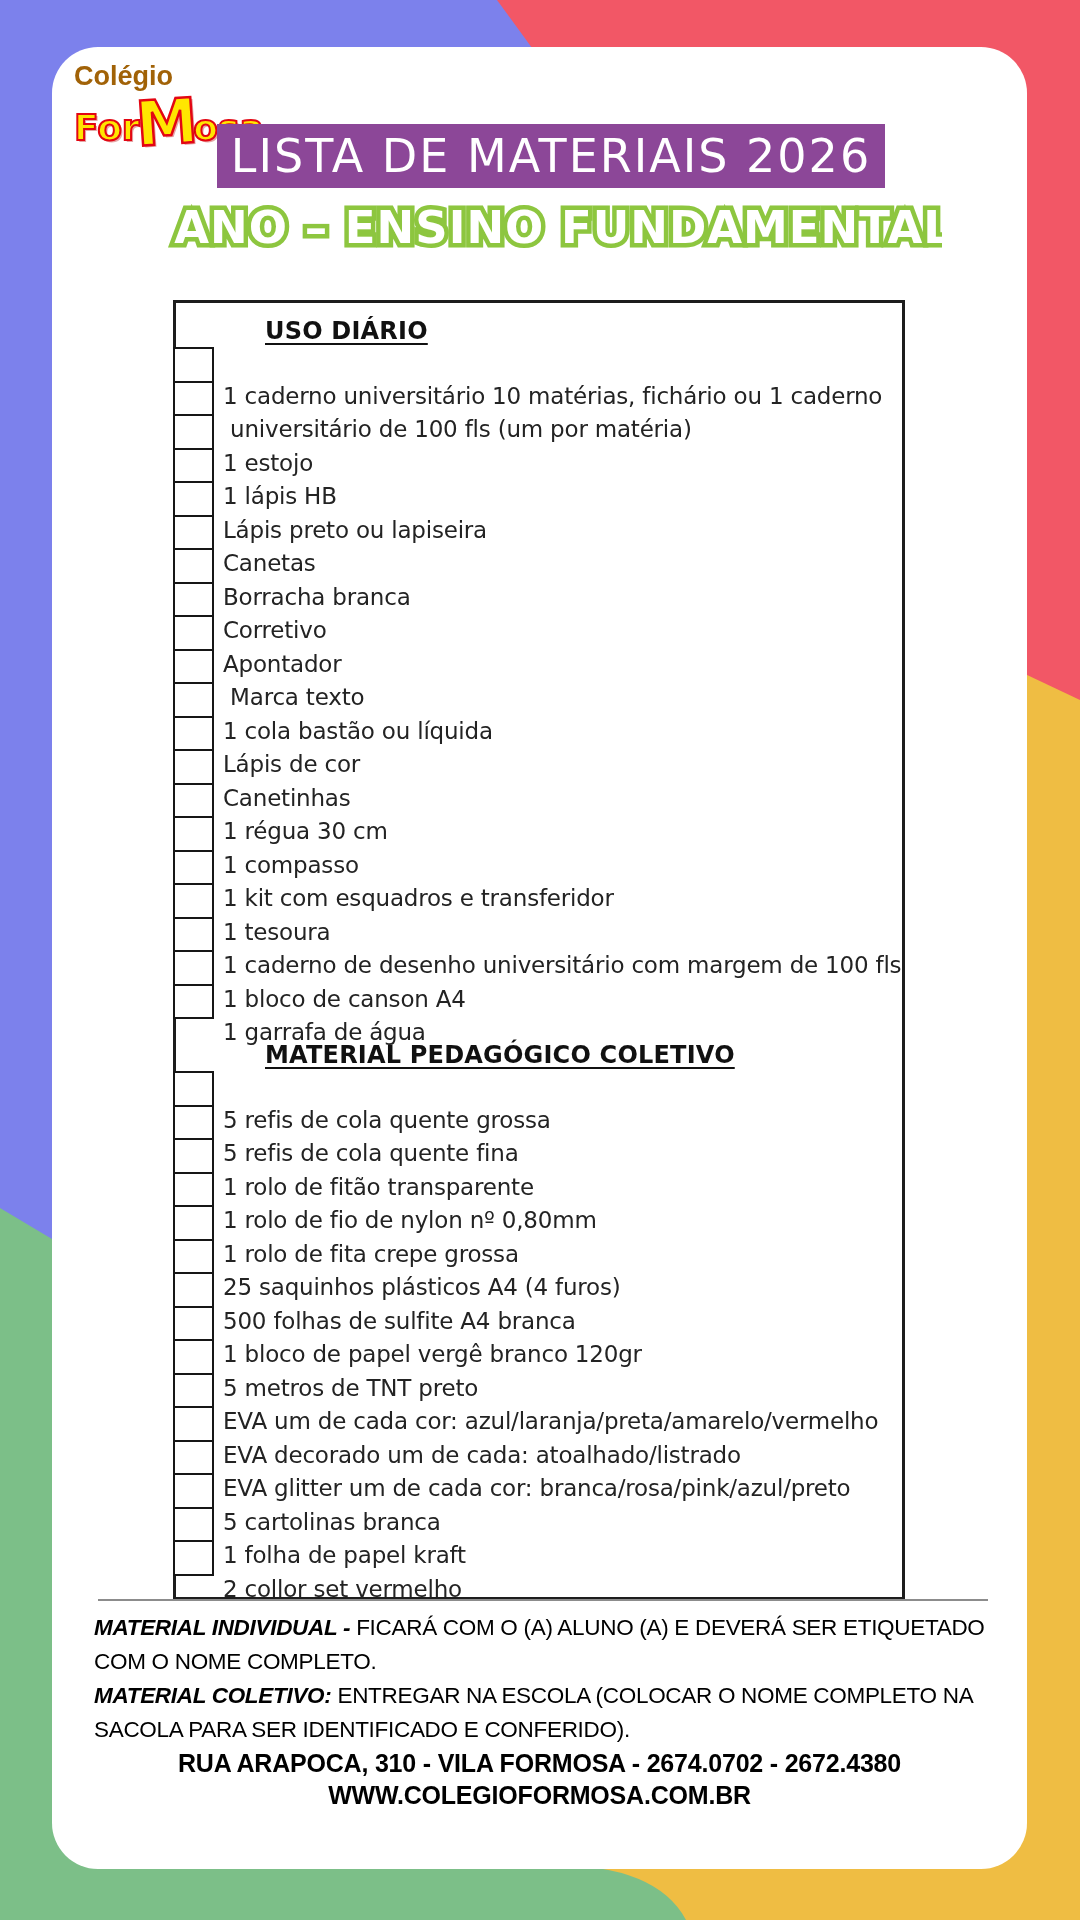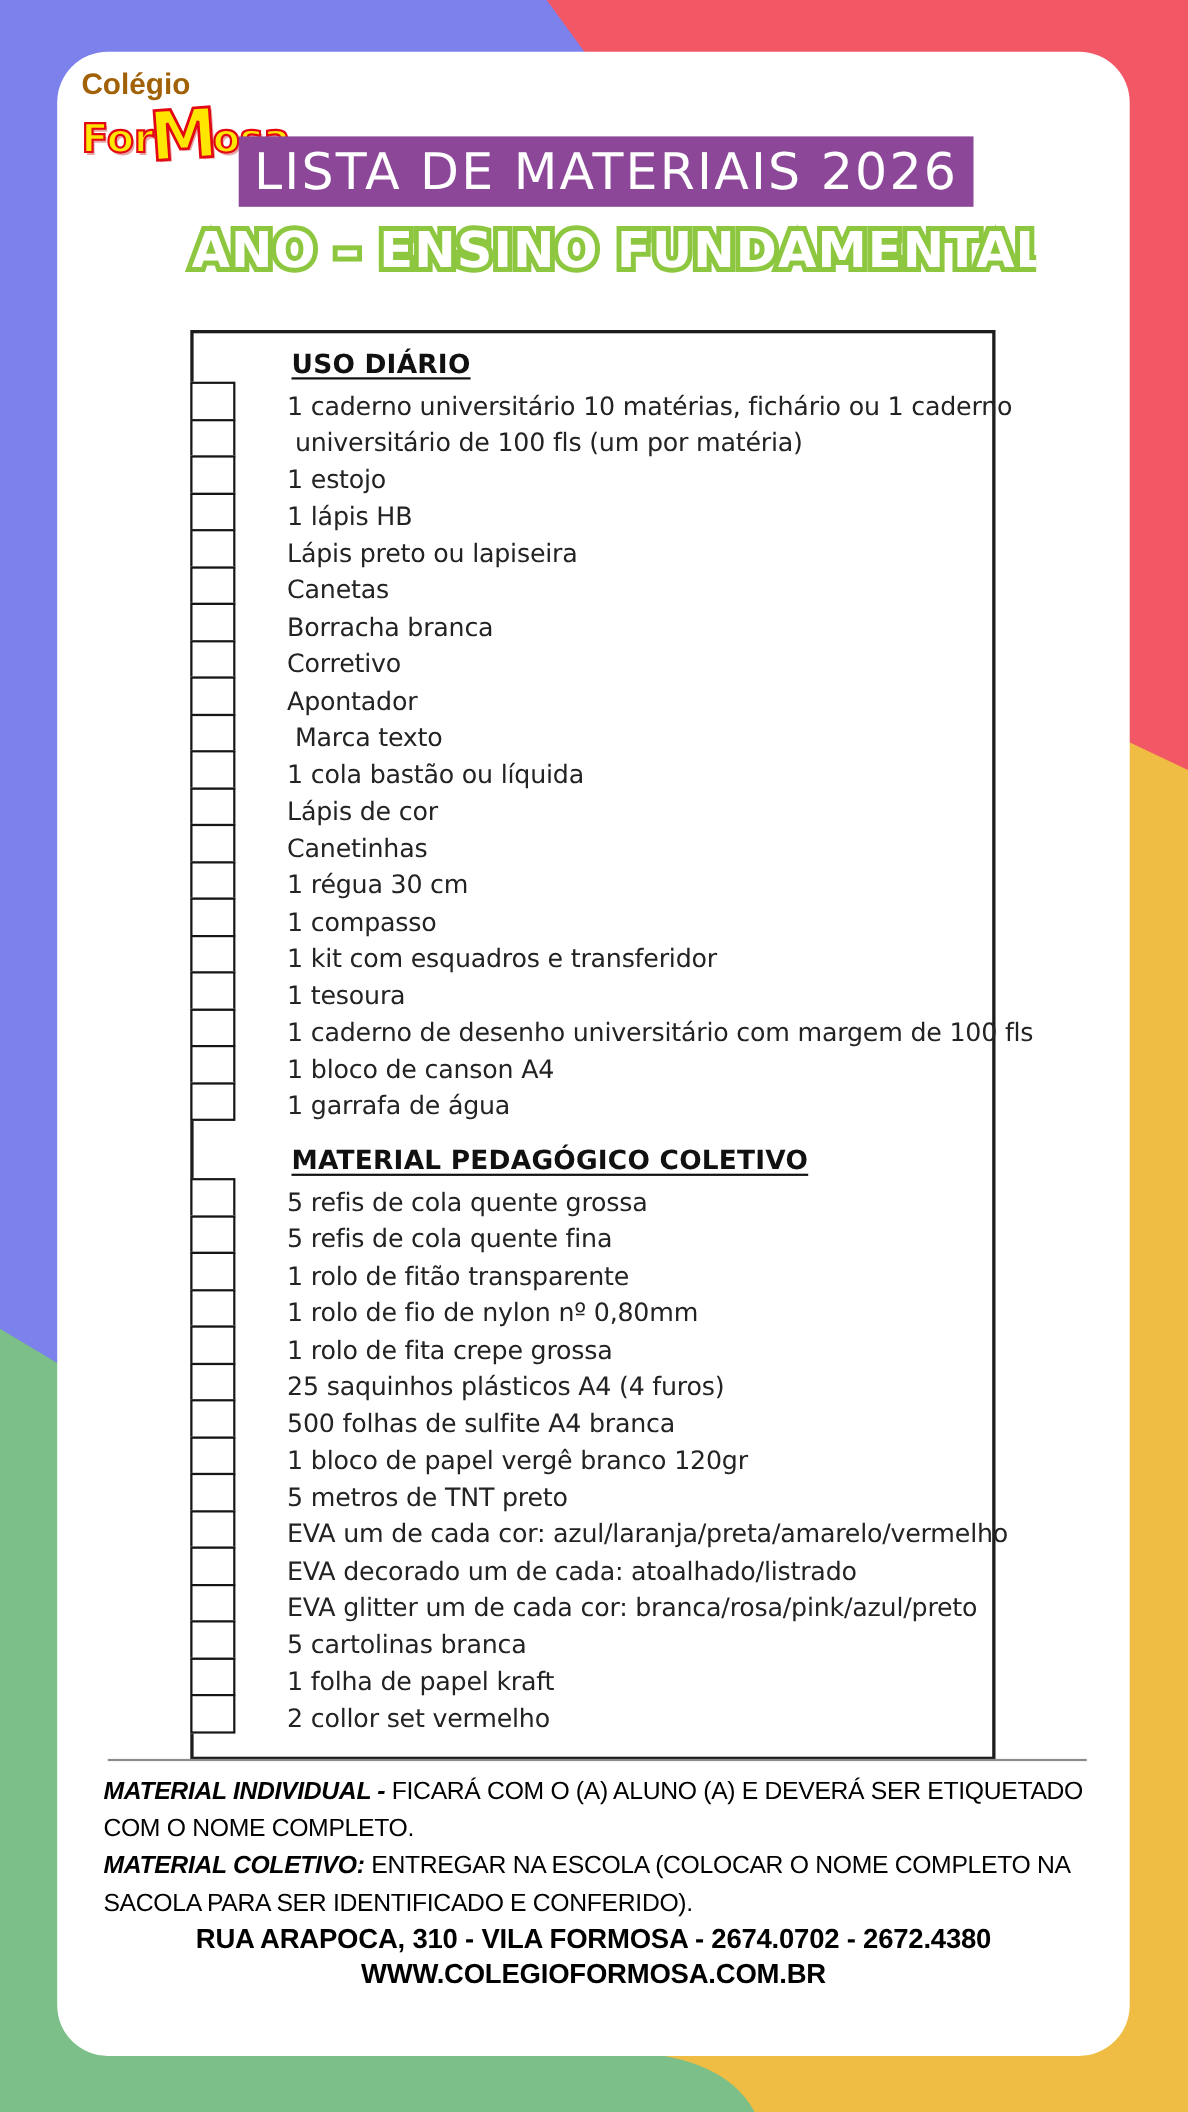--- a/index.html
+++ b/index.html
@@ -49,21 +49,21 @@
     position:absolute;left:121px;top:229px;width:732px;height:1300px;
     border:3px solid #1d1d1d;box-sizing:border-box;padding-top:10px;margin-top:24px;
   }
   .section{position:relative;}
   .section + .section{margin-top:18px;}
   .section-title{
     margin-left:89px;height:36px;font-weight:bold;font-size:24px;color:#111;
     text-decoration:underline;text-decoration-thickness:2px;text-underline-offset:4px;
     display:flex;align-items:center;letter-spacing:0.2px;white-space:pre;
   }
-  .row{display:flex;height:33.5px;align-items:flex-end;}
+  .row{display:flex;height:33.5px;align-items:flex-start;flex-direction:column;}
   .checkbox{
     width:41px;box-sizing:border-box;border:2px solid #161616;background:#fff;
     margin-left:-3px;margin-top:-2px;height:calc(100% + 2px);flex:0 0 auto;
   }
   .item-label{
     flex:1;font-size:23px;color:#232323;display:flex;align-items:center;
     padding-left:47px;white-space:pre;letter-spacing:-0.2px;
   }
   
   .separator{

